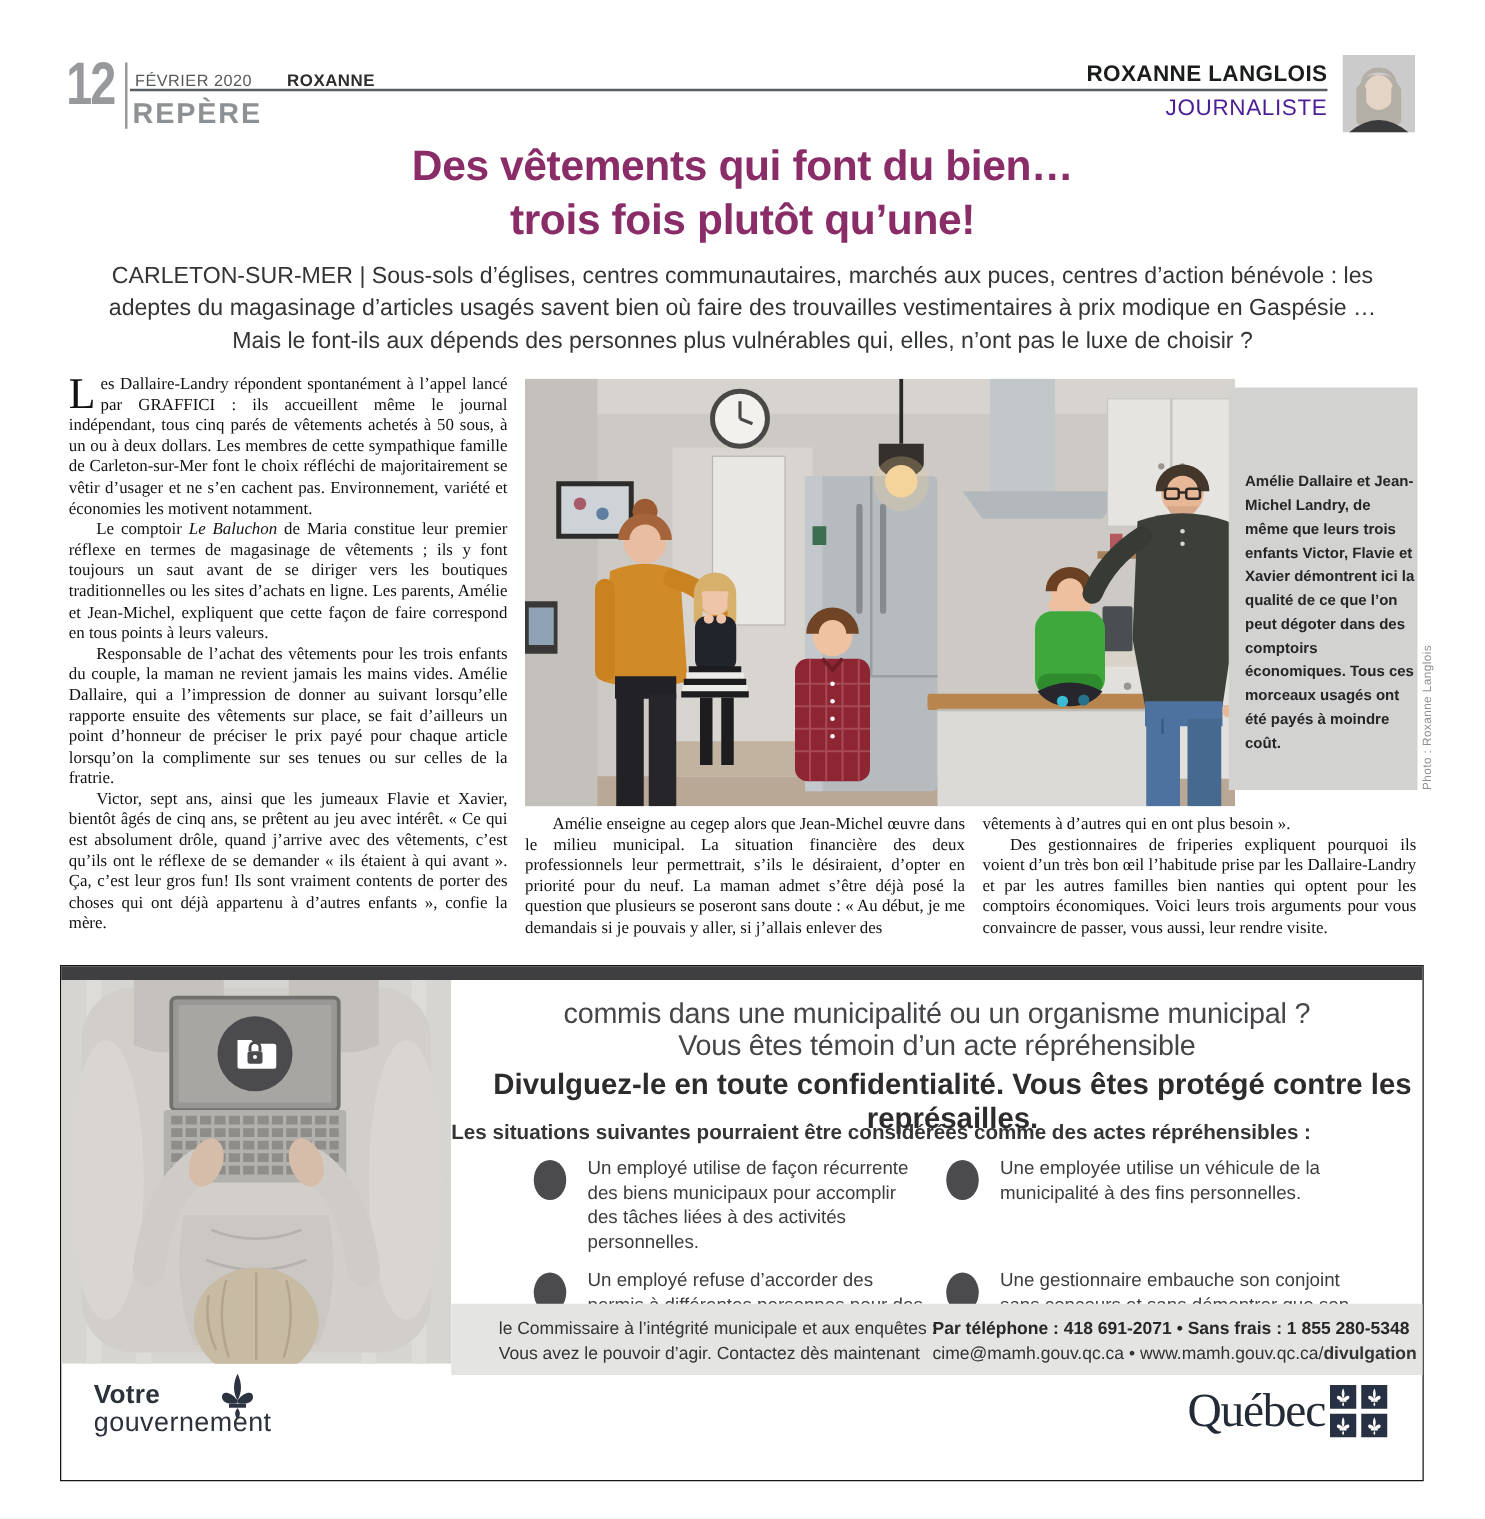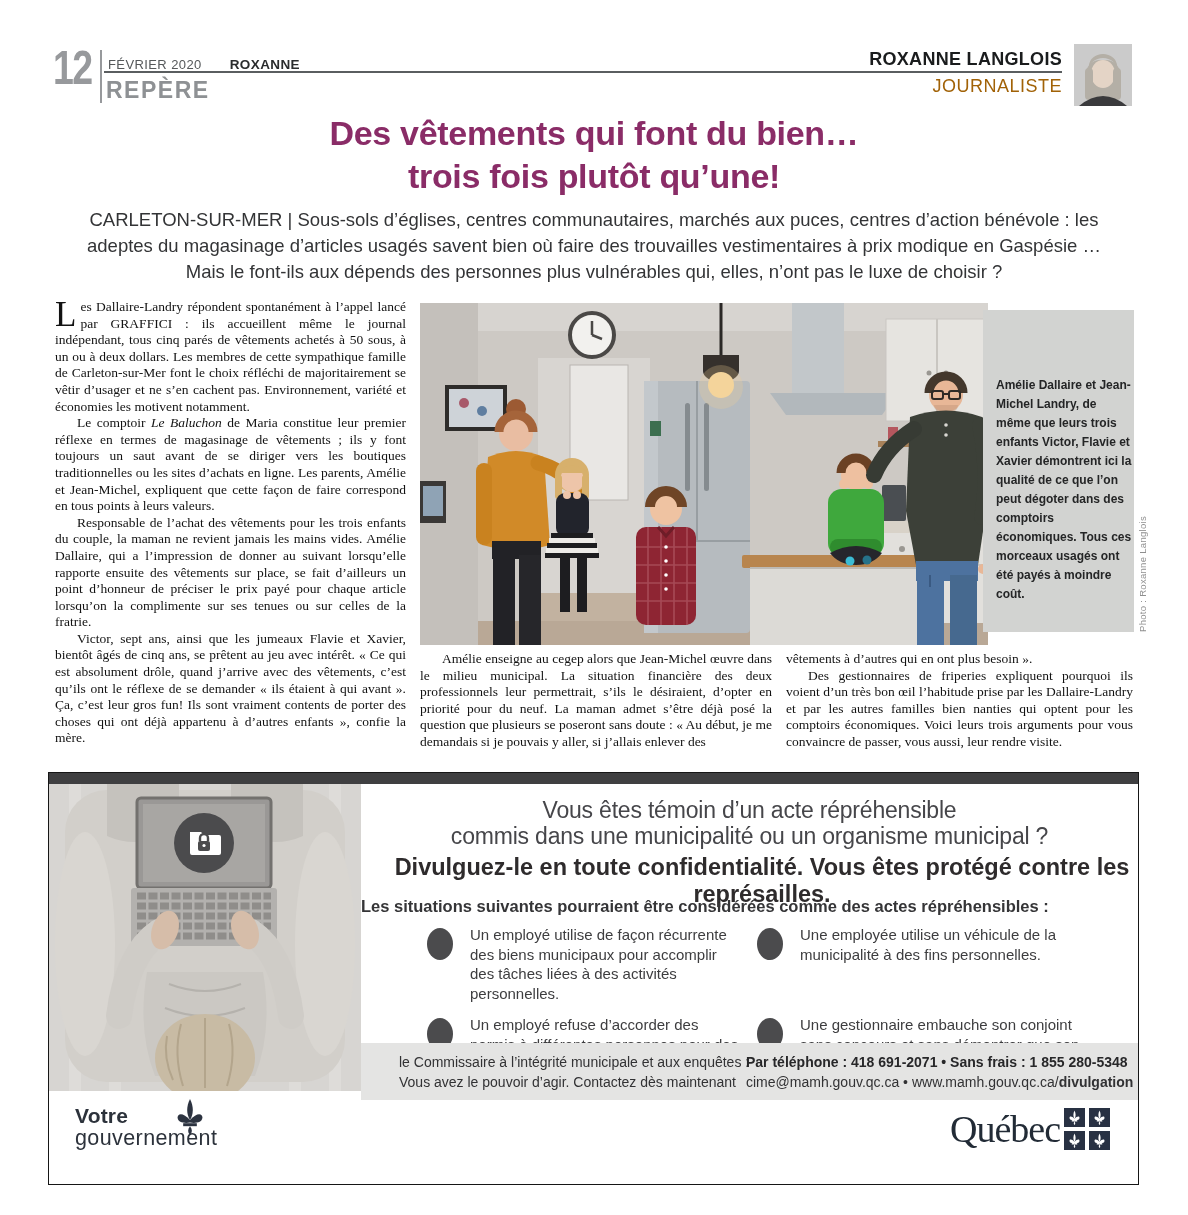--- a/index.html
+++ b/index.html
@@ -13,21 +13,21 @@
   .head-vline{position:absolute;left:100px;top:50px;width:2px;height:53px;background:#97999c;}
   .issue-row{position:absolute;left:108px;top:57px;display:flex;gap:28px;align-items:flex-start;}
   .issue-date{font-size:13px;color:#55585a;letter-spacing:.4px;}
   .pub-name{font-size:13.5px;font-weight:bold;color:#2a2c2d;letter-spacing:.4px;}
   .head-rule{position:absolute;left:104px;top:71px;width:958px;height:2px;background:#5a5e60;}
   .section-label{position:absolute;left:106px;top:77px;font-size:23px;font-weight:bold;
                  color:#8e9194;letter-spacing:1.5px;}
   .journalist-name{position:absolute;left:700px;top:49px;width:362px;text-align:right;
                    font-weight:bold;font-size:18px;color:#1a1c1d;letter-spacing:.3px;}
   .journalist-role{position:absolute;left:700px;top:76px;width:362px;text-align:right;
-                   font-size:18px;color:#a16207;letter-spacing:.5px;}
+                   font-size:18px;color:#4c1d95;letter-spacing:.5px;}
   .headshot{position:absolute;left:1074px;top:44px;width:58px;height:62px;}
 
   
   .headline{position:absolute;left:0;top:112px;width:1188px;text-align:center;
             font-weight:bold;font-size:34px;line-height:43px;letter-spacing:-.3px;}
   .lead{position:absolute;left:66px;top:207px;width:1056px;text-align:center;
         font-size:18.5px;line-height:26px;color:#333436;}
 
   
   .bodycol{position:absolute;font-family:"Liberation Serif",serif;font-size:13.5px;
@@ -298,22 +298,22 @@
         <path d="M98 188 h116 q10 58 -8 104 h-100 q-18 -46 -8 -104 Z" fill="#cbc8c3"></path>
         <path d="M120 200 q36 14 72 0" stroke="#b5b2ad" stroke-width="2" fill="none"></path>
         <path d="M116 224 q40 16 80 0" stroke="#b5b2ad" stroke-width="2" fill="none"></path>
         <ellipse cx="156" cy="274" rx="50" ry="44" fill="#c8bba4"></ellipse>
         <path d="M156 234 v70" stroke="#b3a58c" stroke-width="2"></path>
         <path d="M132 240 q-8 30 2 62 M180 240 q8 30 -2 62 M118 252 q-4 22 6 44" stroke="#b3a58c" stroke-width="2" fill="none"></path>
       </svg>
     </div>
 
     <div class="ad-head">
+      <div class="l">commis dans une municipalité ou un organisme municipal ?</div>
       <div class="l">Vous êtes témoin d’un acte répréhensible</div>
-      <div class="l">commis dans une municipalité ou un organisme municipal ?</div>
       <div class="b">Divulguez-le en toute confidentialité. Vous êtes protégé contre les représailles.</div>
     </div>
 
     <div class="ad-subhead">Les situations suivantes pourraient être considérées comme des actes répréhensibles :</div>
 
     <div class="ad-bullets">
       <div class="ad-bullet">
         <div class="dot"></div>
         <span>Un employé utilise de façon récurrente des biens municipaux pour accomplir des tâches liées à des activités personnelles.</span>
       </div>

